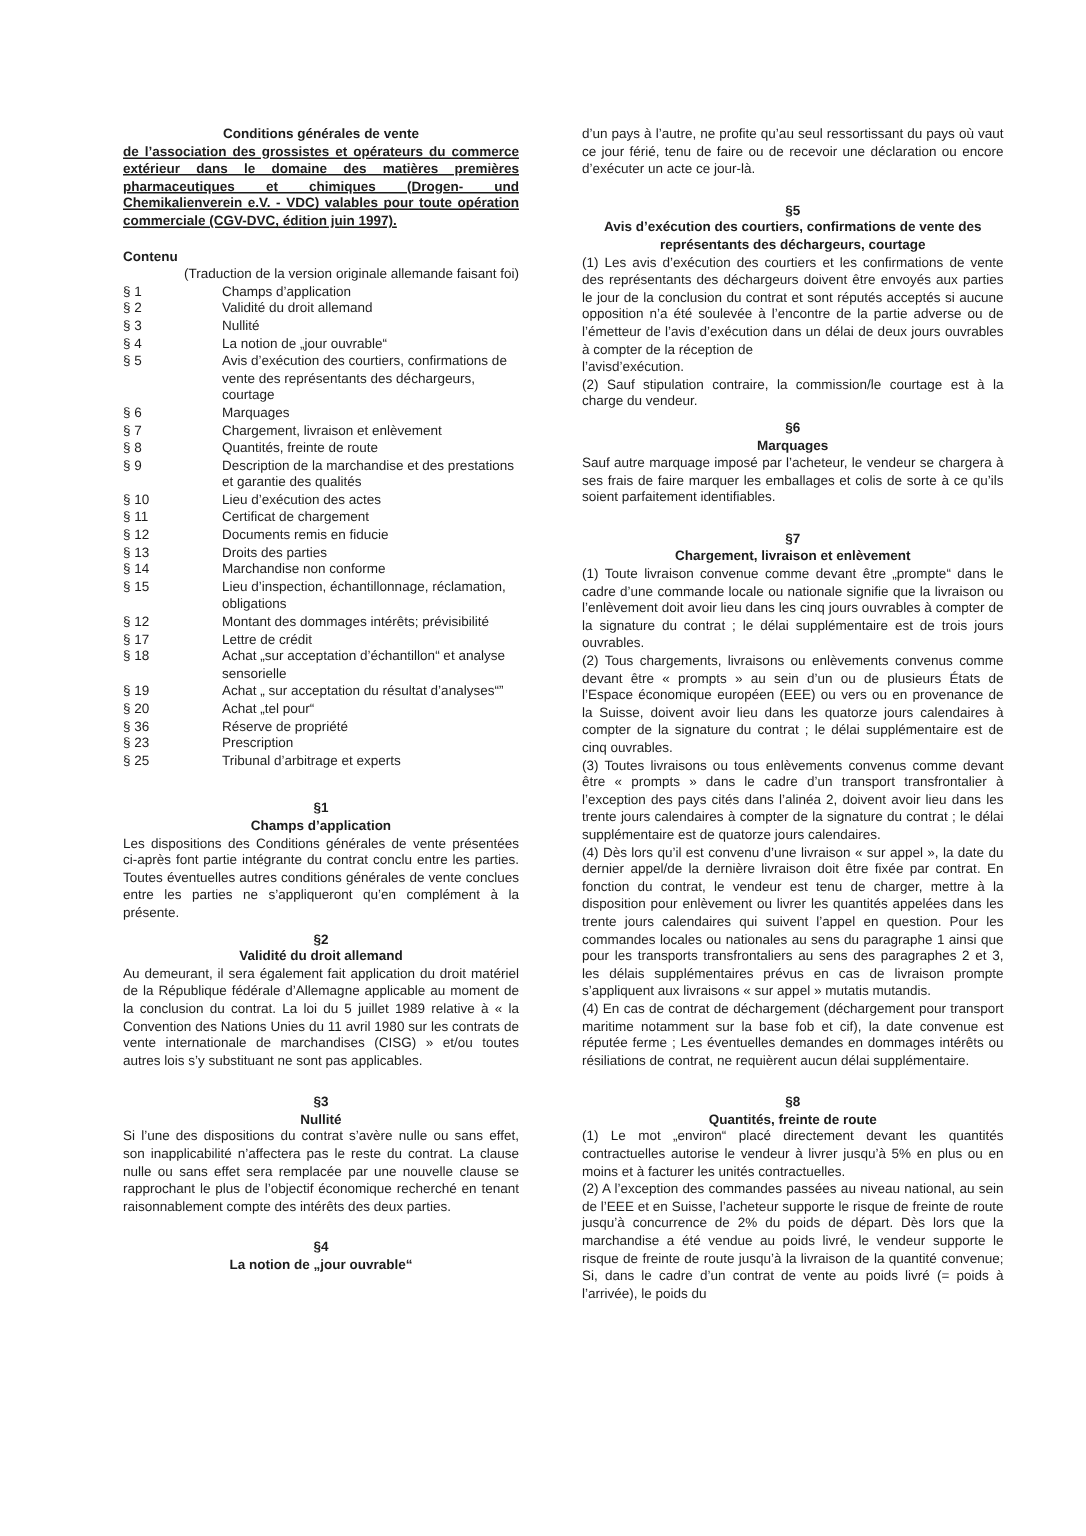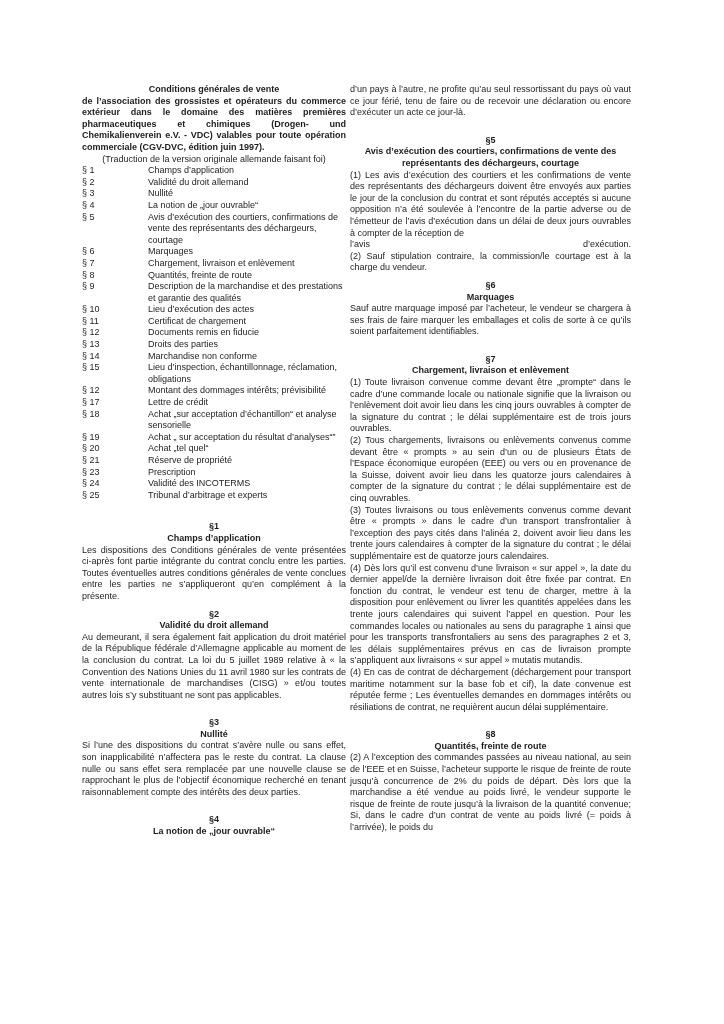--- a/index.html
+++ b/index.html
@@ -8,48 +8,49 @@
     width:724px; height:916px;
     background:#ffffff;
     font-family:"Liberation Sans", sans-serif;
     font-size:9px;
     line-height:11.6px;
     color:#1d1d1d;
     overflow:hidden;
   }
   .col { position:absolute; top:84px; }
   .col-left  { left:82px;  width:264px; }
-  .col-right { left:350px; width:281px; }
+  .col-right { left:388px; width:281px; }
 
   .doc-title { font-weight:bold; text-align:center; }
-  .doc-subtitle { font-weight:bold; text-align:justify; }
+  .doc-subtitle { font-weight:bold; text-align:justify;text-decoration:underline; }
 
   .contenu-heading { font-weight:bold; margin-top:12px; }
-  .toc-note { text-align:center; }
+  .toc-note { text-align:right; }
   .toc-row { display:flex; }
   .toc-num { flex:0 0 66px; }
   .toc-label { flex:1 1 auto; text-align:left; }
 
   .section { margin-top:16px; }
   .section.tight { margin-top:6px; }
   .sec-num, .sec-title { text-align:center; font-weight:bold; }
   .para { margin:0; text-align:justify; }
   .cont-para { margin:0; text-align:justify; }
-  .spread-line { display:flex; justify-content:space-between; }
+  .spread-line { display:flex; justify-content:flex-start; }
 </style>
 </head>
 <body>
 
 <div class="page">
 
   <div class="col col-left">
 
     <div class="doc-title">Conditions générales de vente</div>
     <div class="doc-subtitle">de l’association des grossistes et opérateurs du commerce extérieur dans le domaine des matières premières pharmaceutiques et chimiques (Drogen- und Chemikalienverein e.V. - VDC) valables pour toute opération commerciale (CGV-DVC, édition juin 1997).</div>
 
+    <div class="contenu-heading">Contenu</div>
     <div class="toc-note">(Traduction de la version originale allemande faisant foi)</div>
 
     <div>
       <div class="toc-row">
           <span class="toc-num">§ 1</span>
           <span class="toc-label">Champs d’application</span>
         </div>
       <div class="toc-row">
           <span class="toc-num">§ 2</span>
           <span class="toc-label">Validité du droit allemand</span>
@@ -117,33 +118,29 @@
       <div class="toc-row">
           <span class="toc-num">§ 18</span>
           <span class="toc-label">Achat „sur acceptation d’échantillon“ et analyse sensorielle</span>
         </div>
       <div class="toc-row">
           <span class="toc-num">§ 19</span>
           <span class="toc-label">Achat „ sur acceptation du résultat d’analyses“”</span>
         </div>
       <div class="toc-row">
           <span class="toc-num">§ 20</span>
-          <span class="toc-label">Achat „tel quel“</span>
-        </div>
-      <div class="toc-row">
-          <span class="toc-num">§ 21</span>
+          <span class="toc-label">Achat „tel pour“</span>
+        </div>
+      <div class="toc-row">
+          <span class="toc-num">§ 36</span>
           <span class="toc-label">Réserve de propriété</span>
         </div>
       <div class="toc-row">
           <span class="toc-num">§ 23</span>
           <span class="toc-label">Prescription</span>
-        </div>
-      <div class="toc-row">
-          <span class="toc-num">§ 24</span>
-          <span class="toc-label">Validité des INCOTERMS</span>
         </div>
       <div class="toc-row">
           <span class="toc-num">§ 25</span>
           <span class="toc-label">Tribunal d’arbitrage et experts</span>
         </div>
     </div>
 
     <div class="section" style="margin-top:20px">
       <div class="sec-num">§1</div>
       <div class="sec-title">Champs d’application</div>
@@ -196,18 +193,19 @@
       <p class="para">(1) Toute livraison convenue comme devant être „prompte“ dans le cadre d’une commande locale ou nationale signifie que la livraison ou l’enlèvement doit avoir lieu dans les cinq jours ouvrables à compter de la signature du contrat ; le délai supplémentaire est de trois jours ouvrables.</p>
       <p class="para">(2) Tous chargements, livraisons ou enlèvements convenus comme devant être « prompts » au sein d’un ou de plusieurs États de l’Espace économique européen (EEE) ou vers ou en provenance de la Suisse, doivent avoir lieu dans les quatorze jours calendaires à compter de la signature du contrat ; le délai supplémentaire est de cinq ouvrables.</p>
       <p class="para">(3) Toutes livraisons ou tous enlèvements convenus comme devant être « prompts » dans le cadre d’un transport transfrontalier à l’exception des pays cités dans l’alinéa 2, doivent avoir lieu dans les trente jours calendaires à compter de la signature du contrat ; le délai supplémentaire est de quatorze jours calendaires.</p>
       <p class="para">(4) Dès lors qu’il est convenu d’une livraison « sur appel », la date du dernier appel/de la dernière livraison doit être fixée par contrat. En fonction du contrat, le vendeur est tenu de charger, mettre à la disposition pour enlèvement ou livrer les quantités appelées dans les trente jours calendaires qui suivent l’appel en question. Pour les commandes locales ou nationales au sens du paragraphe 1 ainsi que pour les transports transfrontaliers au sens des paragraphes 2 et 3, les délais supplémentaires prévus en cas de livraison prompte s’appliquent aux livraisons « sur appel » mutatis mutandis.</p>
       <p class="para">(4) En cas de contrat de déchargement (déchargement pour transport maritime notamment sur la base fob et cif), la date convenue est réputée ferme ; Les éventuelles demandes en dommages intérêts ou résiliations de contrat, ne requièrent aucun délai supplémentaire.</p>
     </div>
 
     <div class="section">
       <div class="sec-num">§8</div>
       <div class="sec-title">Quantités, freinte de route</div>
+      <p class="para">(1) Le mot „environ“ placé directement devant les quantités contractuelles autorise le vendeur à livrer jusqu’à 5% en plus ou en moins et à facturer les unités contractuelles.</p>
       <p class="para">(2) A l’exception des commandes passées au niveau national, au sein de l’EEE et en Suisse, l’acheteur supporte le risque de freinte de route jusqu’à concurrence de 2% du poids de départ. Dès lors que la marchandise a été vendue au poids livré, le vendeur supporte le risque de freinte de route jusqu’à la livraison de la quantité convenue; Si, dans le cadre d’un contrat de vente au poids livré (= poids à l’arrivée), le poids du</p>
     </div>
 
   </div>
 
 </div>
 
 </body></html>

